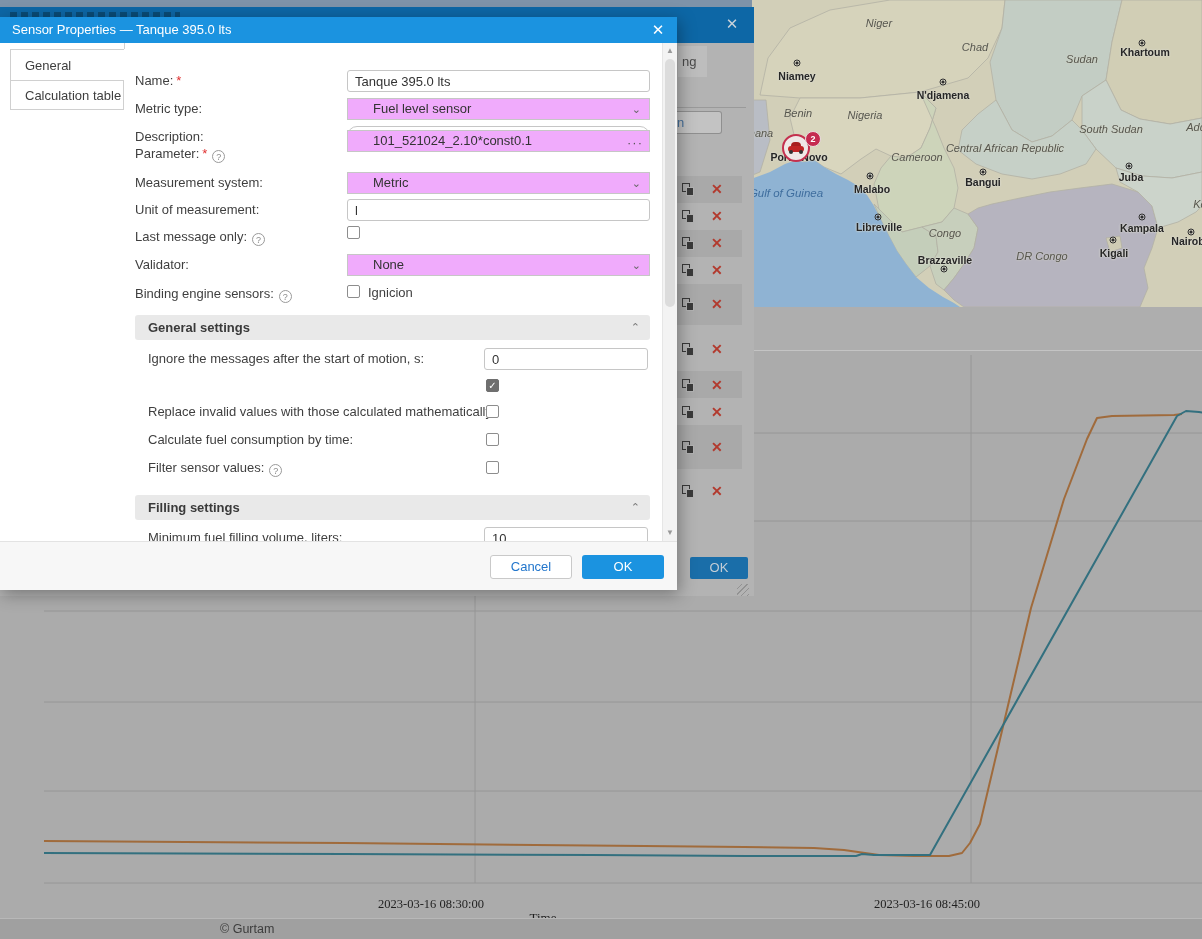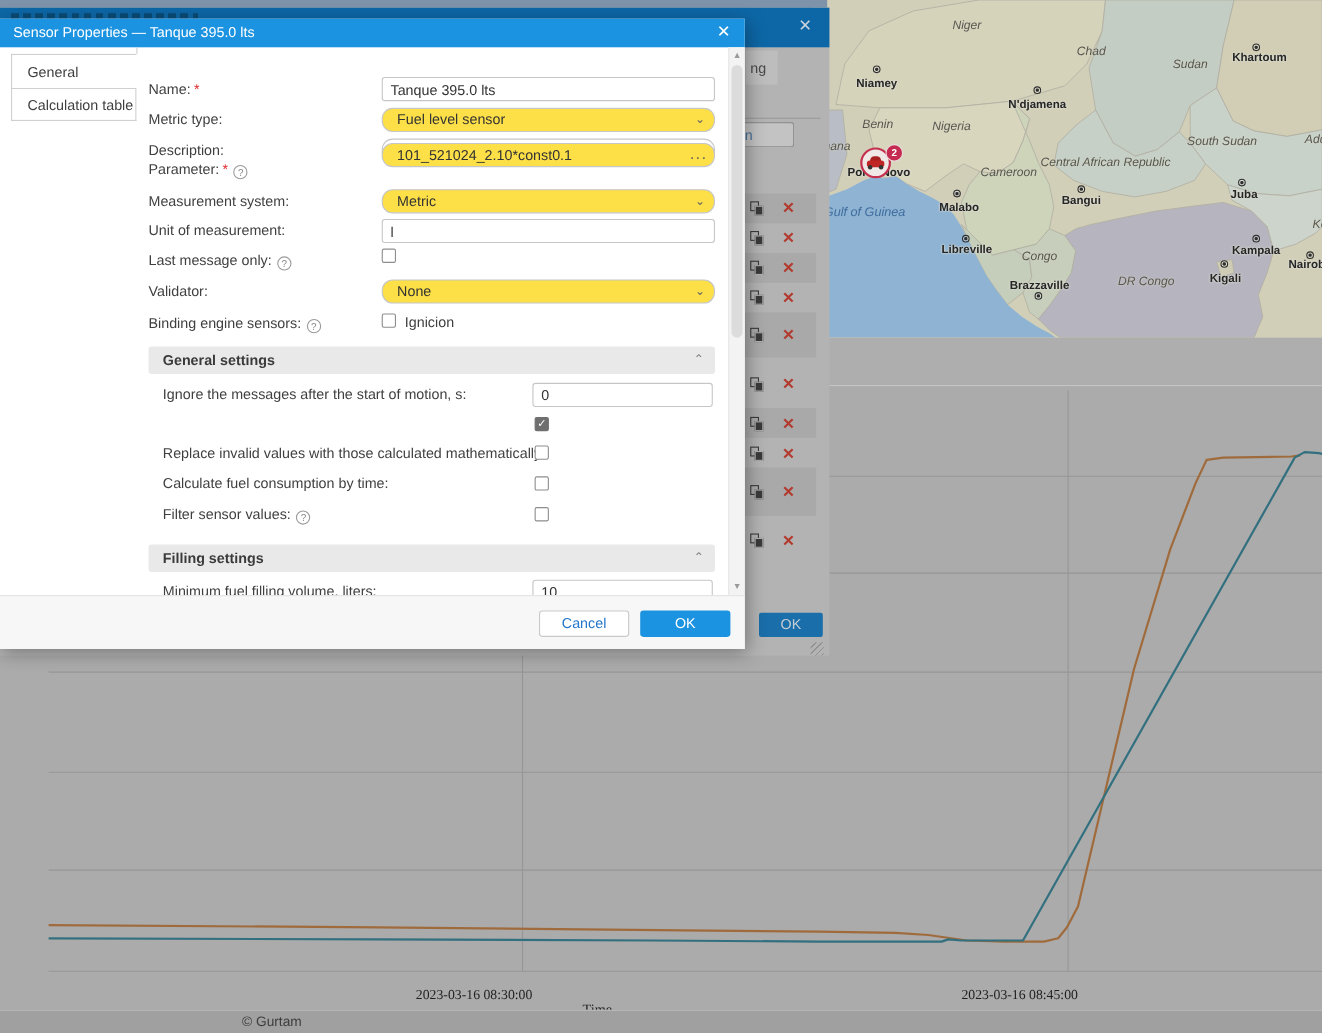--- a/index.html
+++ b/index.html
@@ -70,22 +70,22 @@
   #tab-calc{top:64px;height:29px;line-height:29px;border:1px solid #d0d0d0;border-top:none;}
   #tab-topline{position:absolute;left:124px;top:26px;width:1px;height:6px;background:#d0d0d0;}
 
   .f-label{position:absolute;left:135px;font-size:13px;color:#3f3f3f;white-space:nowrap;}
   .req{color:#e03030;margin-left:3px;}
   .help{display:inline-block;width:13px;height:13px;border:1px solid #9a9a9a;border-radius:50%;
       color:#8a8a8a;font-size:9px;line-height:13px;text-align:center;margin-left:5px;vertical-align:-2px;box-sizing:border-box;}
   .inp{position:absolute;left:347px;width:303px;height:22px;border:1px solid #c6c6c6;border-radius:3px;
       font-size:13px;color:#333;padding:0 7px;box-sizing:border-box;background:#fff;font-family:"Liberation Sans",sans-serif;}
   .inp.round{border-radius:10px;}
-  .sel{position:absolute;left:347px;width:303px;height:22px;border:1px solid #c6c6c6;border-radius:10px;
-      font-size:13px;color:#333;line-height:20px;padding-left:13px;box-sizing:border-box;background:#fde047;cursor:pointer;}
+  .sel{position:absolute;left:347px;width:303px;height:22px;border:1px solid #c6c6c6;border-radius:0;
+      font-size:13px;color:#333;line-height:20px;padding-left:25px;box-sizing:border-box;background:#f0abfc;cursor:pointer;}
   .sel .chev{position:absolute;right:8px;top:0;color:#666;font-size:11px;}
   .more-btn{position:absolute;right:6px;top:2px;color:#555;font-size:13px;letter-spacing:1px;cursor:pointer;}
   .cb{position:absolute;width:13px;height:13px;border:1px solid #8d8d8d;border-radius:2px;background:#fff;
       box-sizing:border-box;cursor:pointer;font-size:10px;line-height:11px;text-align:center;color:#fff;}
   .cb.checked{background:#6f6f6f;border-color:#6f6f6f;}
   .cb-text{position:absolute;font-size:13px;color:#3f3f3f;}
 
   #dlg-sections{position:absolute;left:135px;top:298px;width:515px;height:226px;}
   .sec-head{position:absolute;left:0;width:515px;height:25px;background:#e9e9e9;border-radius:3px;
       font-size:13px;font-weight:bold;color:#3a3a3a;line-height:25px;padding-left:13px;box-sizing:border-box;cursor:pointer;}
@@ -127,21 +127,21 @@
         <polygon fill="#ccd4cb" points="398,192 412,206 418,228 438,222 456,212 462,206 462,172 432,178 402,176 376,168 380,182"></polygon>
         <polygon fill="#cfccb5" points="366,238 380,236 382,248 370,252"></polygon>
         <polygon fill="#b9bdc5" points="0,100 26,100 30,140 20,172 0,180"></polygon>
       </g>
       <polygon fill="#8fb3d3" stroke="none" points="0,183 30,172 45,164 56,160 64,162 74,160 84,167 96,174 108,180 118,186 127,195 134,206 141,220 149,236 157,251 166,264 176,277 189,288 203,297 214,303 220,307 0,307"></polygon>
       <circle cx="130" cy="175" r="2.5" fill="#c9d0c1" stroke="#a9a79b" stroke-width="0.8"></circle>
     </svg>
     <div id="map-labels">
         <span class="m-water" style="left: 46px; top: 193px;">Gulf of Guinea</span>
         <span class="m-country" style="left: 139px; top: 23px;">Niger</span>
-        <span class="m-country" style="left: 252px; top: 47px;">Chad</span>
+        <span class="m-country" style="left: 235px; top: 47px;">Chad</span>
         <span class="m-country" style="left: 342px; top: 59px;">Sudan</span>
         <span class="m-country" style="left: 58px; top: 113px;">Benin</span>
         <span class="m-country" style="left: 125px; top: 115px;">Nigeria</span>
         <span class="m-country" style="left: 21px; top: 133px;">hana</span>
         <span class="m-country" style="left: 371px; top: 129px;">South Sudan</span>
         <span class="m-country" style="left: 265px; top: 148px;">Central African Republic</span>
         <span class="m-country" style="left: 177px; top: 157px;">Cameroon</span>
         <span class="m-country" style="left: 205px; top: 233px;">Congo</span>
         <span class="m-country" style="left: 302px; top: 256px;">DR Congo</span>
         <span class="m-country" style="left: 456px; top: 127px;">Add</span>

